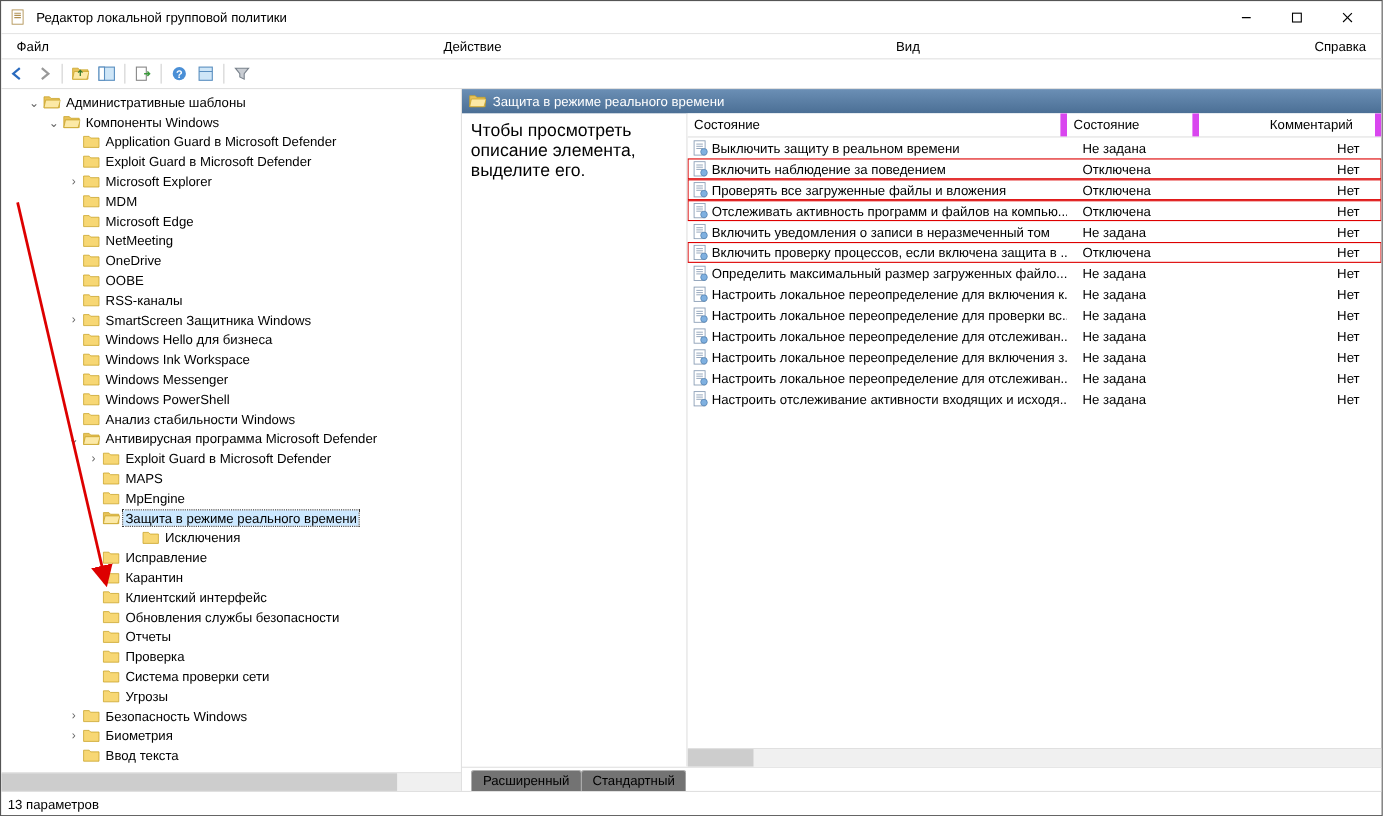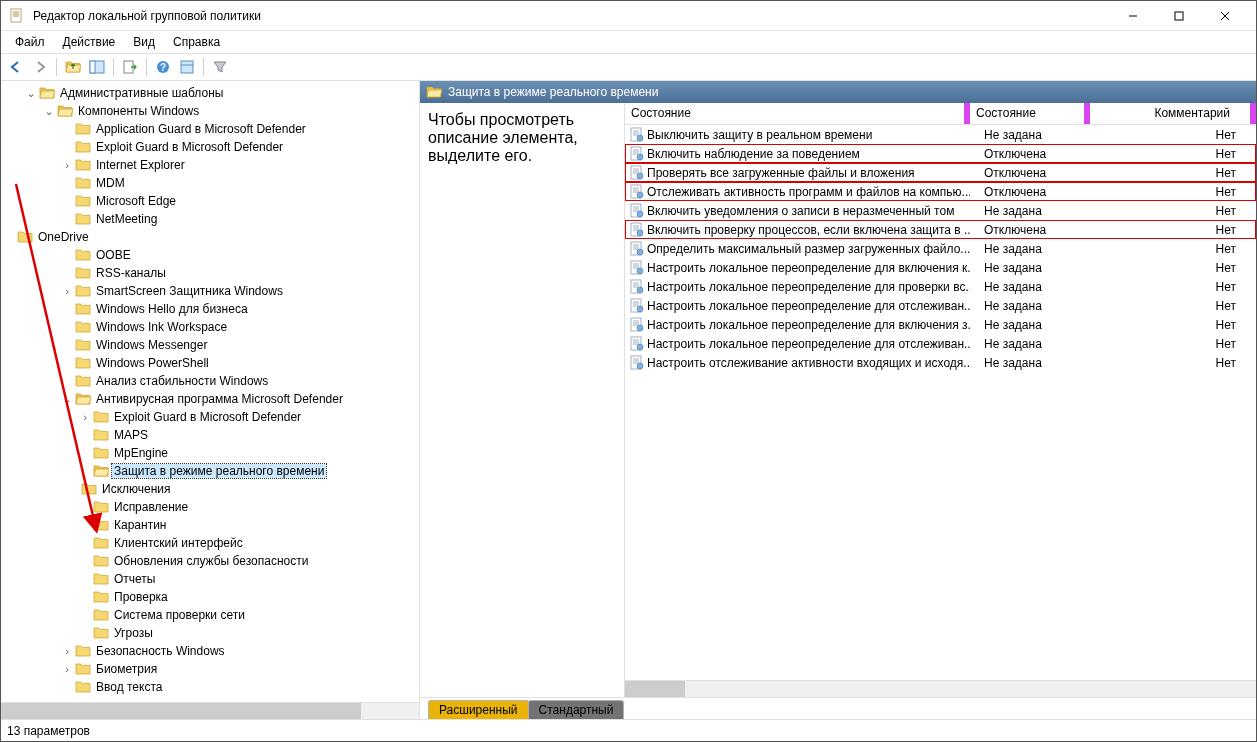--- a/index.html
+++ b/index.html
@@ -1,21 +1,21 @@
 <!DOCTYPE html>
 <html><head>
 <meta charset="utf-8">
 <style>
 * { box-sizing: border-box; margin: 0; padding: 0; }
 body { font-family: "Segoe UI", Tahoma, sans-serif; font-size: 12px; background: #fff; color: #000; width: 1257px; height: 742px; overflow: hidden; display: flex; flex-direction: column; border: 1px solid #555; }
 .titlebar { height: 30px; display: flex; align-items: center; padding: 0 8px; border-bottom: 1px solid #e5e5e5; }
 .titlebar .app-icon { width: 16px; height: 16px; margin-right: 8px; }
 .titlebar .title { flex: 1; font-size: 12px; }
 .titlebar .winbtn { width: 46px; height: 30px; display: flex; align-items: center; justify-content: center; cursor: pointer; }
-.menubar { height: 22px; display: flex; align-items: center; padding: 0 6px; gap: 2px; }
+.menubar { height: 22px; display: flex; align-items: center; padding: 0 6px; gap: 2px; justify-content: space-between; }
 .menubar .menu-item { padding: 2px 8px; cursor: pointer; }
 .toolbar { height: 28px; border-top: 1px solid #e0e0e0; border-bottom: 1px solid #e0e0e0; display: flex; align-items: center; padding: 0 4px; gap: 2px; }
 .toolbar .tb-btn { width: 22px; height: 22px; display: flex; align-items: center; justify-content: center; cursor: pointer; }
 .toolbar .tb-sep { width: 1px; height: 18px; background: #d0d0d0; margin: 0 3px; }
 .main { flex: 1; display: flex; overflow: hidden; }
 .tree-pane { width: 419px; border-right: 1px solid #e0e0e0; overflow: auto; padding: 3px 0; position: relative; }
 .list-pane { flex: 1; display: flex; flex-direction: column; overflow: hidden; }
 .list-header-bar { height: 22px; background: linear-gradient(#6b8fb5, #4b6f95); display: flex; align-items: center; padding: 0 6px; color: #fff; font-weight: normal; gap: 6px; }
 .list-header-bar .folder-ico { width: 16px; height: 16px; }
 .list-body { flex: 1; display: flex; overflow: hidden; }
@@ -38,21 +38,21 @@
 .tree-item.selected .label { background: #cce8ff; outline: 1px dotted #333; }
 .tree-item .tgl { width: 16px; text-align: center; color: #666; font-size: 11px; user-select: none; }
 .tree-item .tgl.empty { visibility: hidden; }
 .tree-item .fico { width: 16px; height: 16px; margin-right: 3px; flex-shrink: 0; }
 .tree-item .label { padding: 0 2px; }
 .h-scroll { height: 17px; background: #f0f0f0; border-top: 1px solid #e0e0e0; display: flex; }
 .h-scroll .track { flex: 1; background: #f0f0f0; position: relative; }
 .h-scroll .thumb { position: absolute; left: 0; width: 40px; height: 100%; background: #cdcdcd; }
 .tabs-row { height: 22px; display: flex; align-items: flex-end; padding-left: 8px; background: #fff; border-top: 1px solid #e0e0e0; }
 .tabs-row .tab { padding: 2px 10px; font-size: 12px; border: 1px solid #b0b0b0; border-bottom: none; border-radius: 3px 3px 0 0; background: #737373; margin-right: -1px; cursor: pointer; position: relative; }
-.tabs-row .tab.active { background: #eab308; z-index: 2; }
+.tabs-row .tab.active { background: #737373; z-index: 2; }
 .status-bar { height: 22px; border-top: 1px solid #e0e0e0; display: flex; align-items: center; padding: 0 6px; font-size: 12px; }
 .arrow-annotation { position: absolute; top: 98px; left: 10px; pointer-events: none; }
 </style>
 </head>
 <body>
 
 <svg width="0" height="0" style="position:absolute">
   <defs>
     <g id="folder-closed-g">
       <path d="M1 3 h5 l1.5 1.5 H15 V13 H1 Z" fill="#f7d774" stroke="#c9a227" stroke-width="0.7"></path>
@@ -189,21 +189,21 @@
           <svg class="fico" viewBox="0 0 16 16">
             <use href="#folder-closed-g"></use>
           </svg>
           <span class="label">Exploit Guard в Microsoft Defender</span>
         </div>
         <div class="tree-item " style="padding-left:58px">
           <span class="tgl">›</span>
           <svg class="fico" viewBox="0 0 16 16">
             <use href="#folder-closed-g"></use>
           </svg>
-          <span class="label">Internet Explorer</span>
+          <span class="label">Microsoft Explorer</span>
         </div>
         <div class="tree-item " style="padding-left:58px">
           <span class="tgl empty">▸</span>
           <svg class="fico" viewBox="0 0 16 16">
             <use href="#folder-closed-g"></use>
           </svg>
           <span class="label">MDM</span>
         </div>
         <div class="tree-item " style="padding-left:58px">
           <span class="tgl empty">▸</span>
@@ -212,21 +212,21 @@
           </svg>
           <span class="label">Microsoft Edge</span>
         </div>
         <div class="tree-item " style="padding-left:58px">
           <span class="tgl empty">▸</span>
           <svg class="fico" viewBox="0 0 16 16">
             <use href="#folder-closed-g"></use>
           </svg>
           <span class="label">NetMeeting</span>
         </div>
-        <div class="tree-item " style="">
+        <div class="tree-item " style="padding-left:58px">
           <span class="tgl empty">▸</span>
           <svg class="fico" viewBox="0 0 16 16">
             <use href="#folder-closed-g"></use>
           </svg>
           <span class="label">OneDrive</span>
         </div>
         <div class="tree-item " style="padding-left:58px">
           <span class="tgl empty">▸</span>
           <svg class="fico" viewBox="0 0 16 16">
             <use href="#folder-closed-g"></use>
@@ -310,21 +310,21 @@
           </svg>
           <span class="label">MpEngine</span>
         </div>
         <div class="tree-item selected" style="padding-left:76px">
           <span class="tgl empty">▸</span>
           <svg class="fico" viewBox="0 0 16 16">
             <use href="#folder-open-g"></use>
           </svg>
           <span class="label">Защита в режиме реального времени</span>
         </div>
-        <div class="tree-item " style="padding-left:64px">
+        <div class="tree-item " style="padding-left:112px">
           <span class="tgl empty">▸</span>
           <svg class="fico" viewBox="0 0 16 16">
             <use href="#folder-closed-g"></use>
           </svg>
           <span class="label">Исключения</span>
         </div>
         <div class="tree-item " style="padding-left:76px">
           <span class="tgl empty">▸</span>
           <svg class="fico" viewBox="0 0 16 16">
             <use href="#folder-closed-g"></use>

